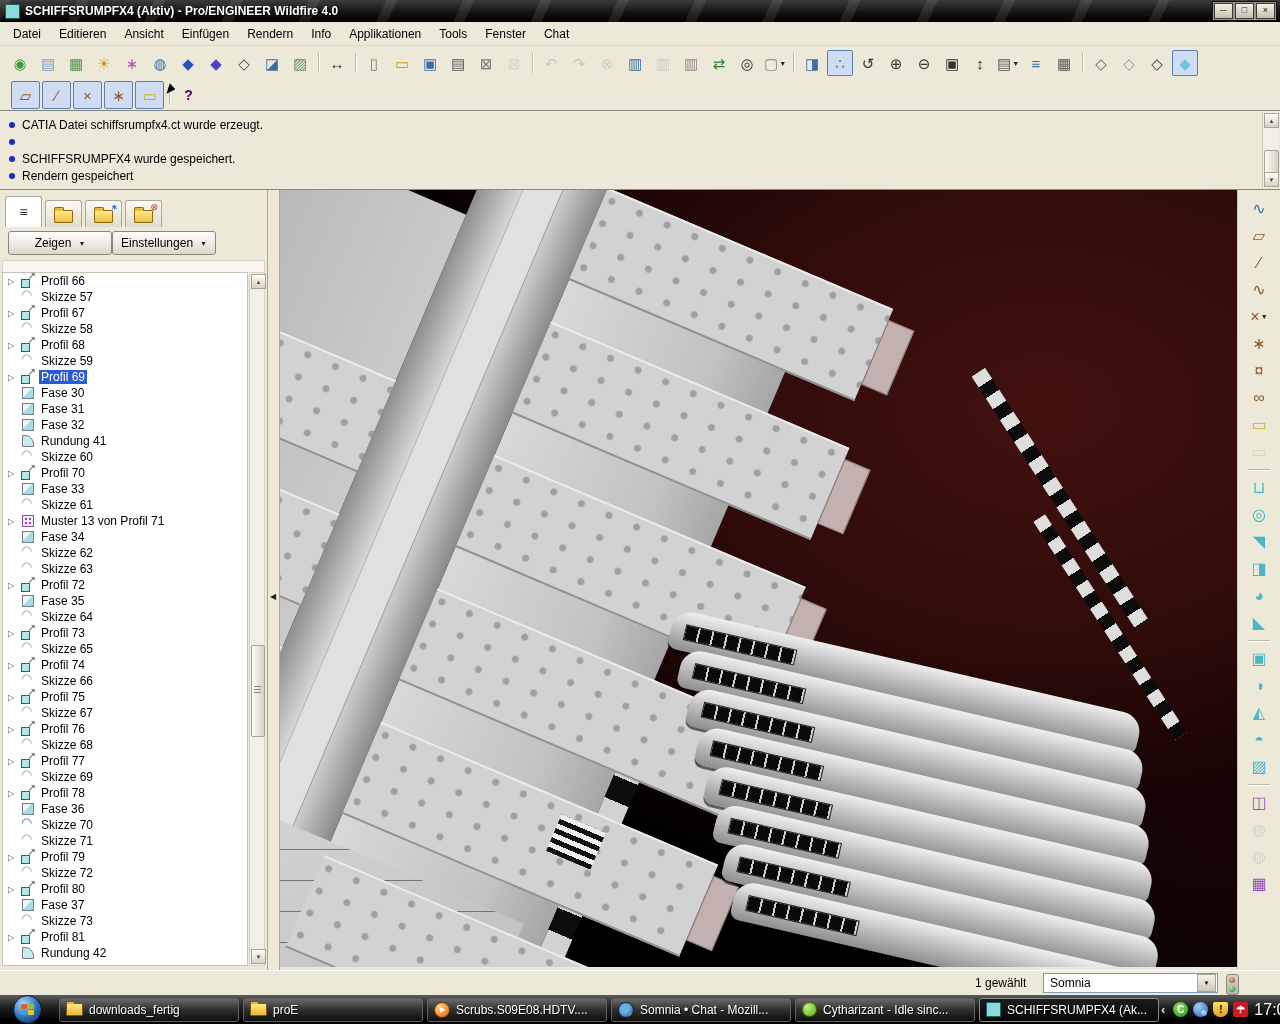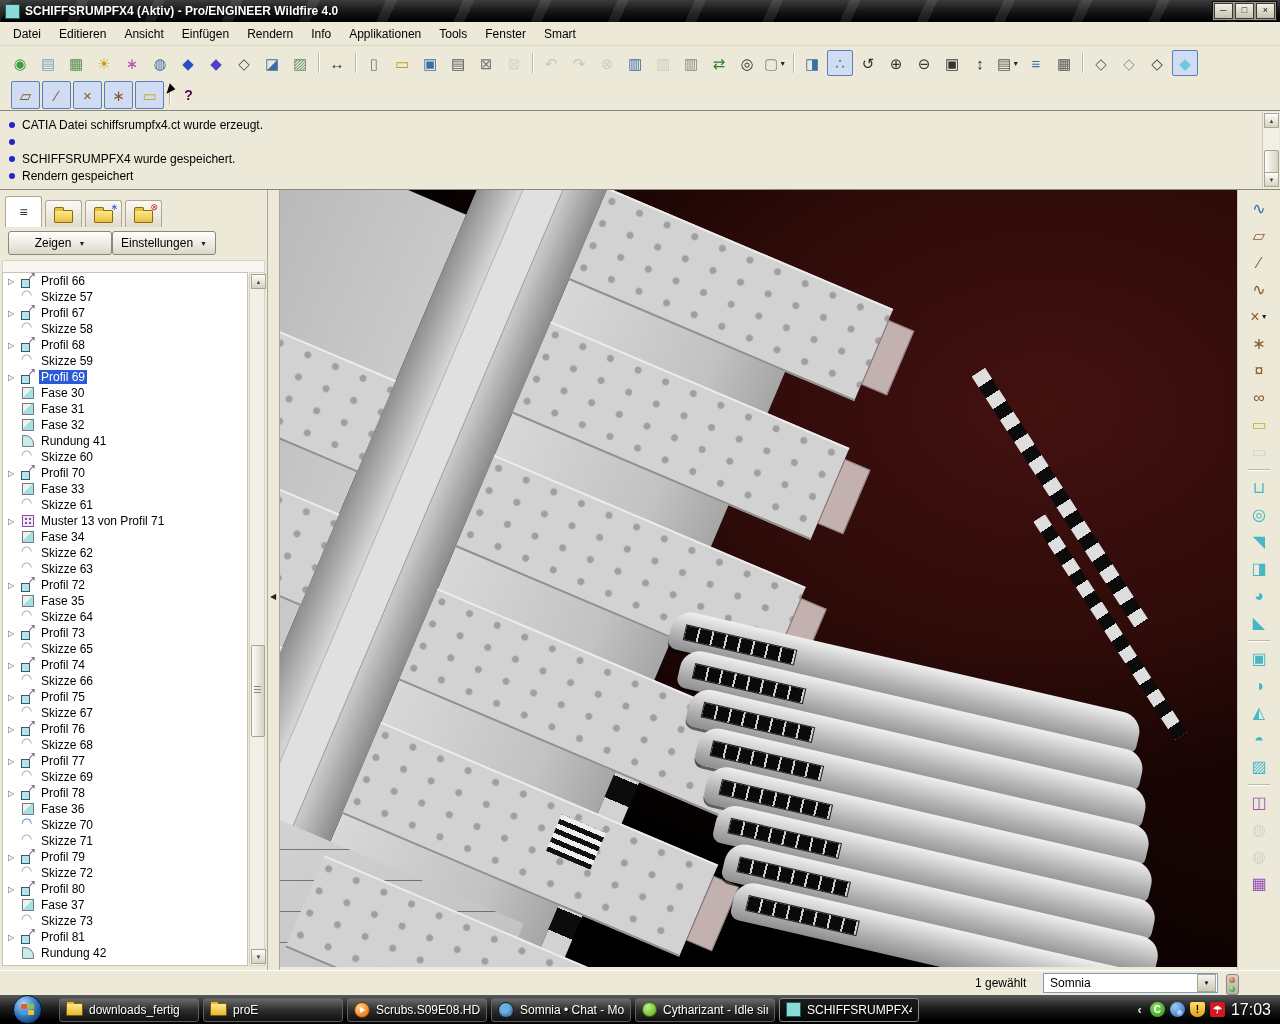--- a/index.html
+++ b/index.html
@@ -170,21 +170,21 @@
           background:radial-gradient(circle at 35% 30%,#b0f0a0,#208020);}
 
   
   .taskbar{position:absolute;left:0;top:995px;width:1280px;height:29px;
            background:linear-gradient(180deg,#5a5a5a,#222 40%,#000 85%);display:flex;align-items:center;}
   .startorb{width:27px;height:27px;border-radius:50%;margin:0 15px 0 13px;flex:none;
             background:radial-gradient(circle at 35% 28%,#a8d8f8,#2a6ab0 55%,#082448);
             border:1px solid #061830;display:grid;grid-template-columns:6px 6px;gap:1px;place-content:center;}
   .flag{width:6px;height:5px;border-radius:1px;}
   .flag1{background:#e85a2a;}.flag2{background:#8ac24a;}.flag3{background:#3aa0e8;}.flag4{background:#f0c030;}
-  .task{width:140px;height:24px;margin:0 2px;border:1px solid #5f5f5f;border-radius:3px;flex:none;
+  .task{width:180px;height:24px;margin:0 2px;border:1px solid #5f5f5f;border-radius:3px;flex:none;
         background:linear-gradient(180deg,#6a6a6a,#2e2e2e 50%,#101010);display:flex;align-items:center;
         padding:0 6px;box-sizing:border-box;gap:6px;}
   .task.pressed{background:linear-gradient(180deg,#1c1c1c,#060606);border-color:#8a8a8a;}
   .task .tlabel{color:#fff;font-size:12px;white-space:nowrap;overflow:hidden;text-shadow:1px 1px 1px #000;}
   .tki{flex:none;position:relative;}
   .tki-folder{width:15px;height:11px;background:linear-gradient(#ffe88a,#e8b830);border:1px solid #7a5a10;border-radius:1px;}
   .tki-folder::before{content:"";position:absolute;left:-1px;top:-3px;width:7px;height:2px;background:#e8b830;
         border:1px solid #7a5a10;border-bottom:none;border-radius:2px 2px 0 0;}
   .tki-media{width:14px;height:14px;border-radius:50%;background:radial-gradient(circle at 35% 30%,#ffd890,#f08020 70%,#a05010);
         border:1px solid #703c08;}
@@ -225,21 +225,21 @@
   <div class="menubar" id="menubar">
       <span class="menu-item">Datei</span>
       <span class="menu-item">Editieren</span>
       <span class="menu-item">Ansicht</span>
       <span class="menu-item">Einfügen</span>
       <span class="menu-item">Rendern</span>
       <span class="menu-item">Info</span>
       <span class="menu-item">Applikationen</span>
       <span class="menu-item">Tools</span>
       <span class="menu-item">Fenster</span>
-      <span class="menu-item">Smart</span>
+      <span class="menu-item">Chat</span>
     </div>
 
   <div class="toolbar1" id="toolbar1">
       <span class="tbtn">
         <span class="glyph" style="color: rgb(60, 158, 60);">◉</span>
       </span>
       <span class="tbtn">
         <span class="glyph" style="color: rgb(122, 160, 200);">▤</span>
       </span>
       <span class="tbtn">

